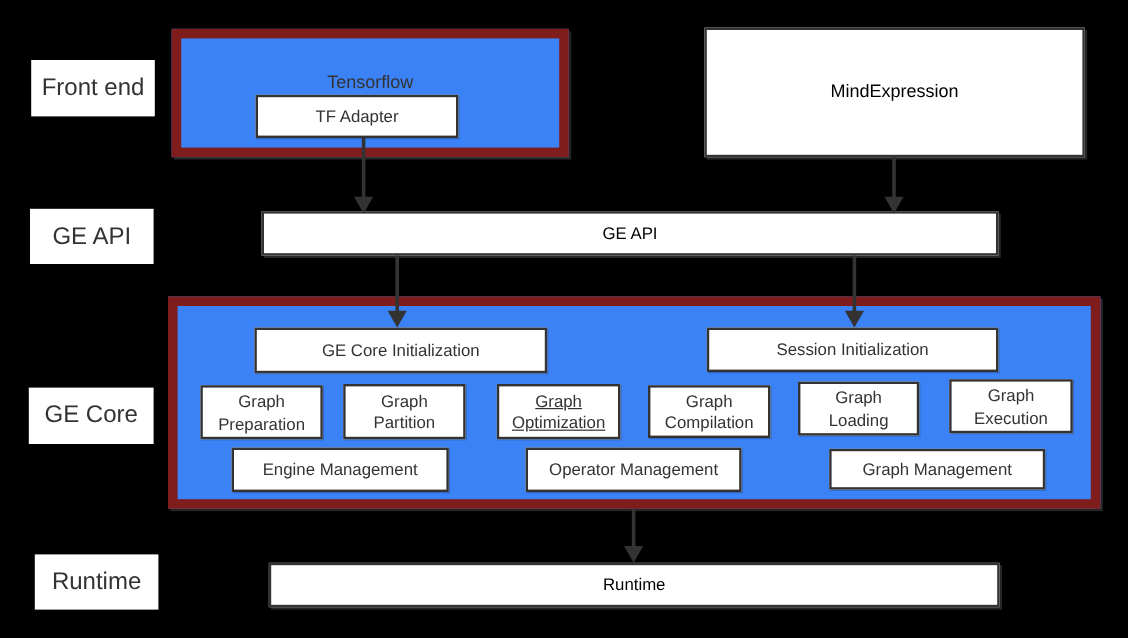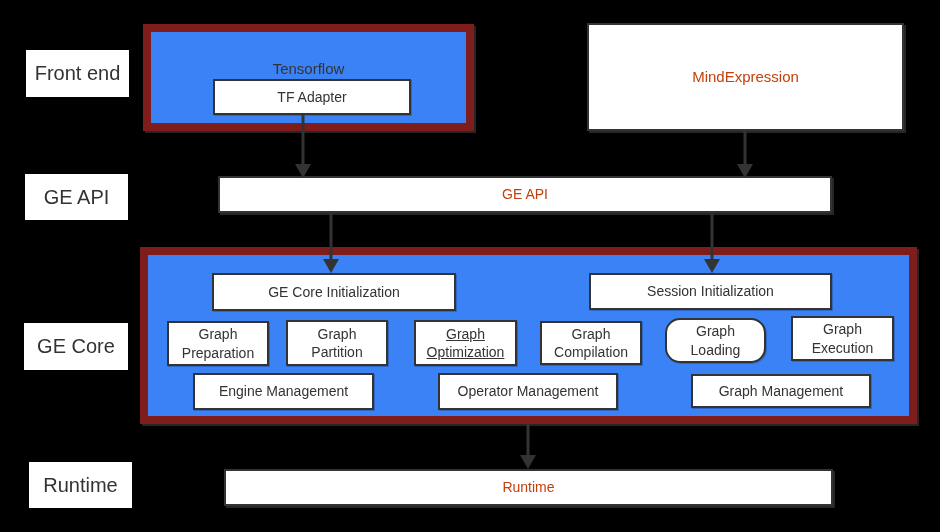--- a/index.html
+++ b/index.html
@@ -20,21 +20,21 @@
     position: absolute;
     background: #ffffff;
     border: 2px solid #333333;
     box-sizing: border-box;
     display: flex;
     align-items: center;
     justify-content: center;
     text-align: center;
     font-size: 14px;
     line-height: 1.25;
-    color: #c2410c;
+    color: #000000;
     box-shadow: 2px 2px 0 rgba(110,110,110,0.35);
   }
   .row-label {
     position: absolute;
     background: #ffffff;
     border: none;
     box-sizing: border-box;
     display: flex;
     align-items: center;
     justify-content: center;
@@ -102,36 +102,36 @@
 <div class="canvas">
 
   <div class="row-label" style="left:26px; top:50px; width:103px; height:47px;">Front end</div>
   <div class="row-label" style="left:25px; top:174px; width:103px; height:46px;">GE API</div>
   <div class="row-label" style="left:24px; top:323px; width:104px; height:47px;">GE Core</div>
   <div class="row-label" style="left:29px; top:462px; width:103px; height:46px;">Runtime</div>
 
   <div class="big-box" style="left:143px; top:24px; width:331px; height:107px;">
     <div class="container-label" style="top:28px;">Tensorflow</div>
   </div>
-  <div class="inner-box" style="left:213px; top:79px; width:198px; height:36px;">TF Adapter</div>
+  <div class="inner-box" style="left:213px; top:79px; width:169px; height:36px;">TF Adapter</div>
 
   <div class="box" style="left:587px; top:23px; width:317px; height:108px; font-size:15px;">MindExpression</div>
 
   <div class="box" style="left:218px; top:176px; width:614px; height:37px;">GE API</div>
 
   <div class="big-box" style="left:140px; top:247px; width:777px; height:177px;"></div>
 
   <div class="inner-box" style="left:212px; top:273px; width:244px; height:38px;">GE Core Initialization</div>
   <div class="inner-box" style="left:589px; top:273px; width:243px; height:37px;">Session Initialization</div>
 
   <div class="inner-box" style="left:167px; top:321px; width:102px; height:45px;">Graph Preparation</div>
   <div class="inner-box" style="left:286px; top:320px; width:102px; height:46px;">Graph Partition</div>
   <div class="inner-box" style="left:414px; top:320px; width:103px; height:46px;text-decoration:underline;">Graph Optimization</div>
   <div class="inner-box" style="left:540px; top:321px; width:102px; height:44px;">Graph Compilation</div>
-  <div class="inner-box" style="left:665px; top:318px; width:101px; height:45px;border-radius:15px;">Graph Loading</div>
+  <div class="inner-box" style="left:665px; top:318px; width:101px; height:45px;">Graph Loading</div>
   <div class="inner-box" style="left:791px; top:316px; width:103px; height:45px;">Graph Execution</div>
 
   <div class="inner-box" style="left:438px; top:373px; width:180px; height:37px;">Operator Management</div>
   <div class="inner-box" style="left:193px; top:373px; width:181px; height:37px;">Engine Management</div>
   <div class="inner-box" style="left:691px; top:374px; width:180px; height:34px;">Graph Management</div>
 
   <div class="box" style="left:224px; top:469px; width:609px; height:37px;">Runtime</div>
 
   <div class="arrow" style="left:295px; top:114px; height:64px;">
     <div class="shaft"></div>

